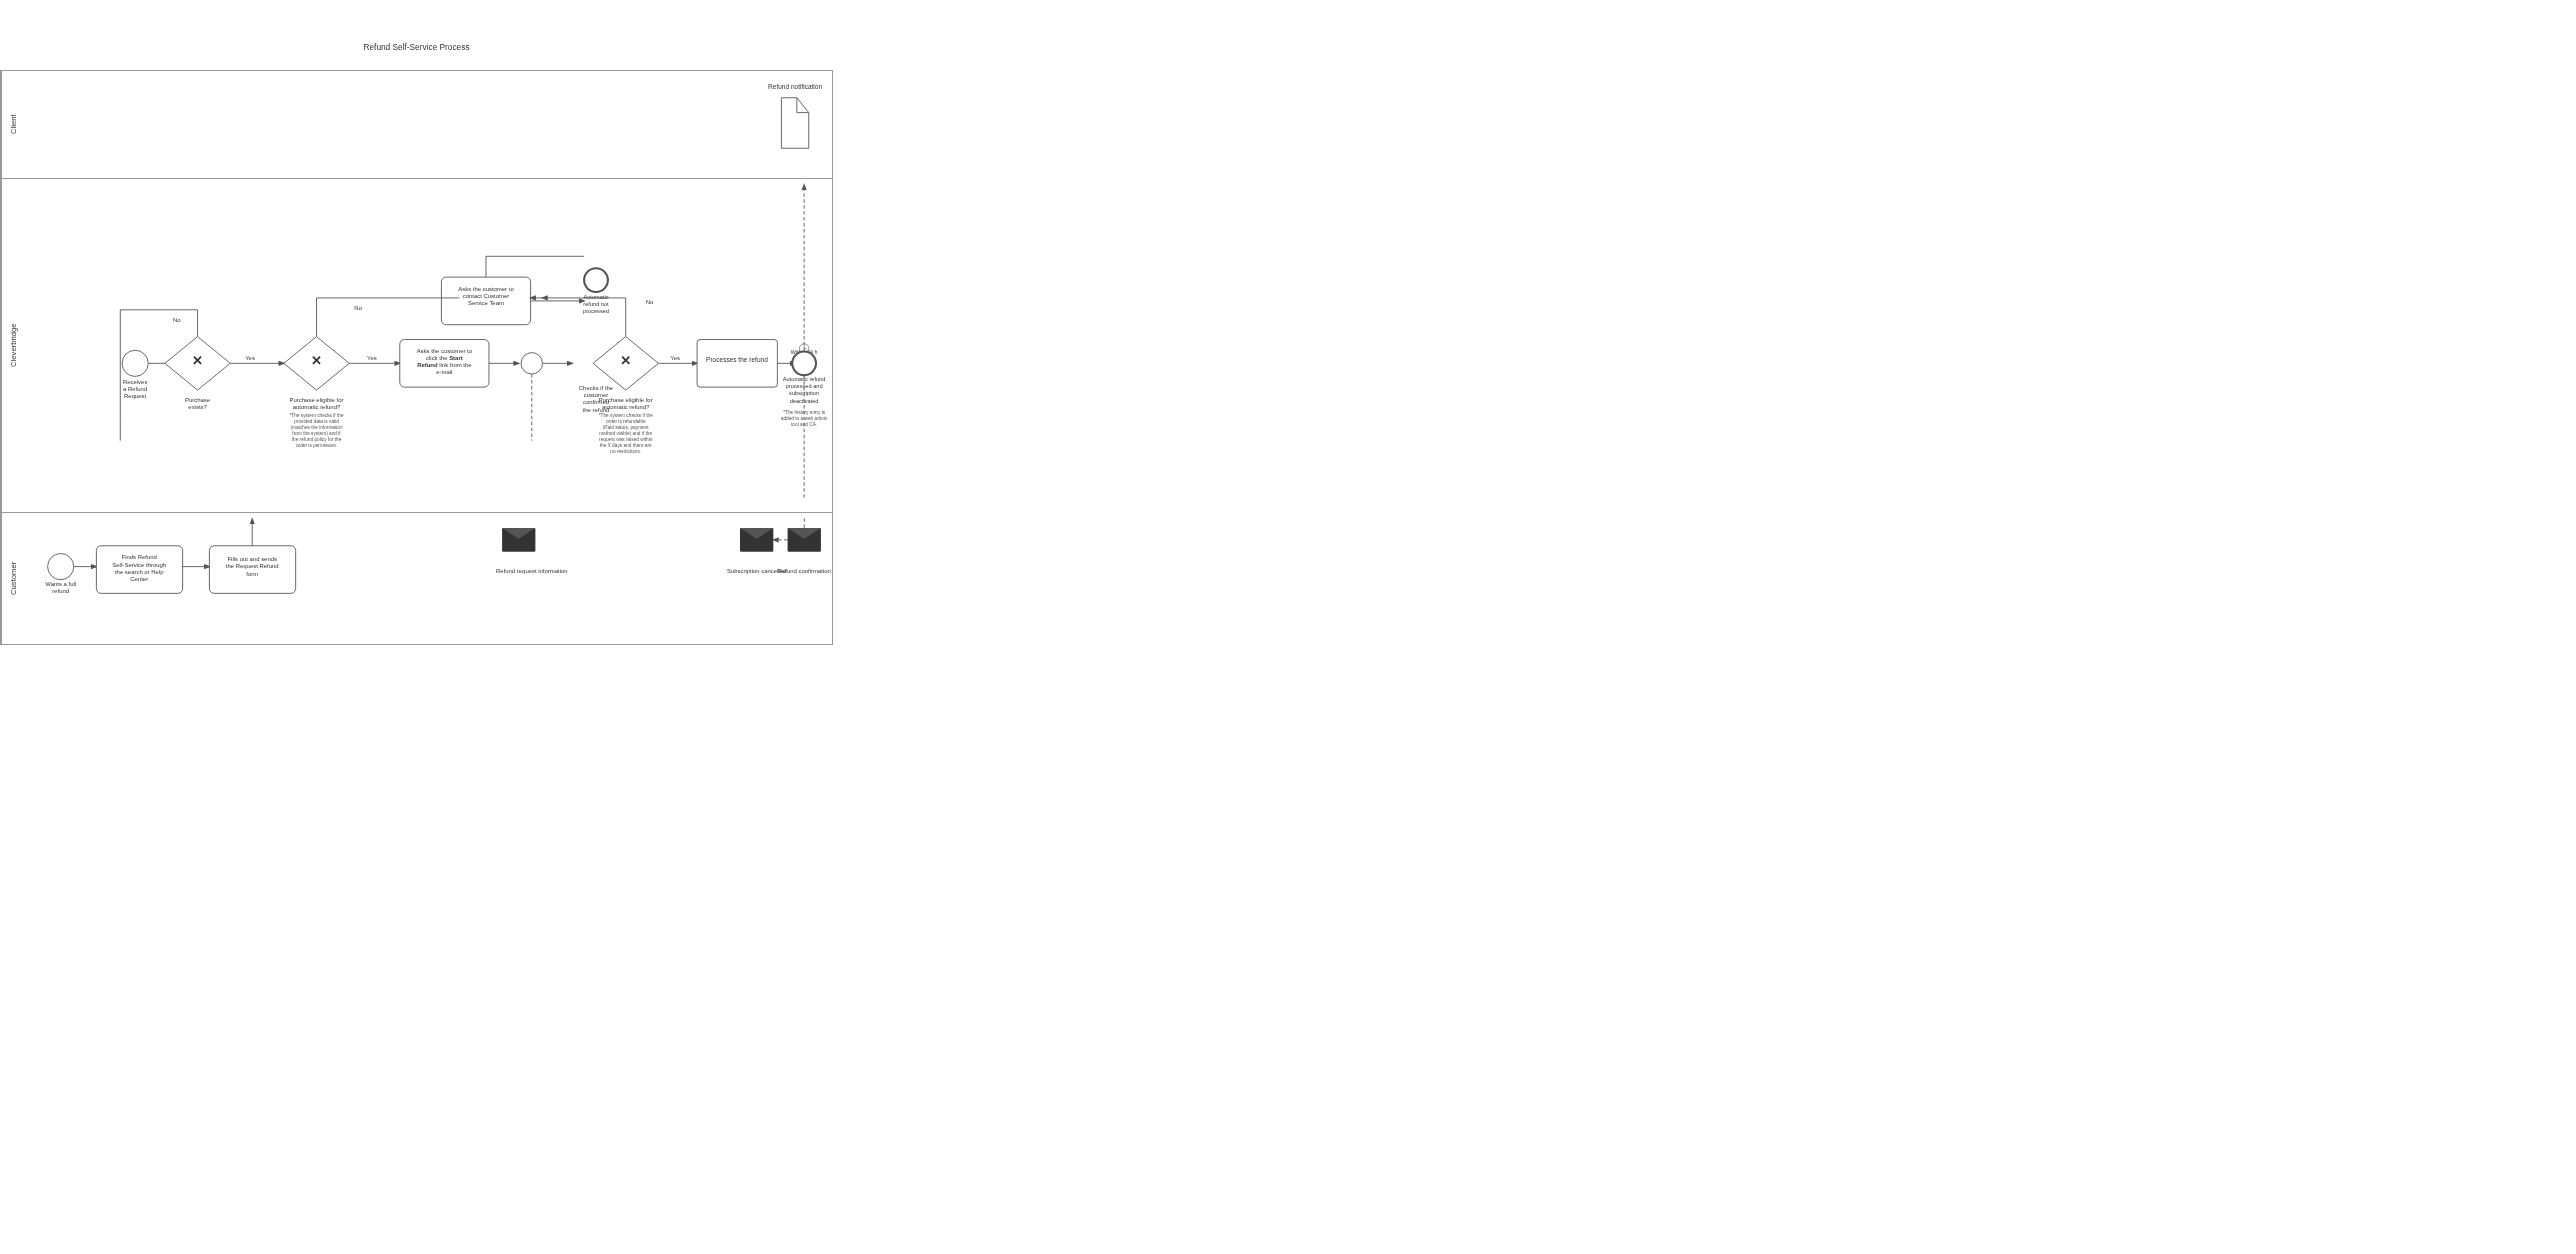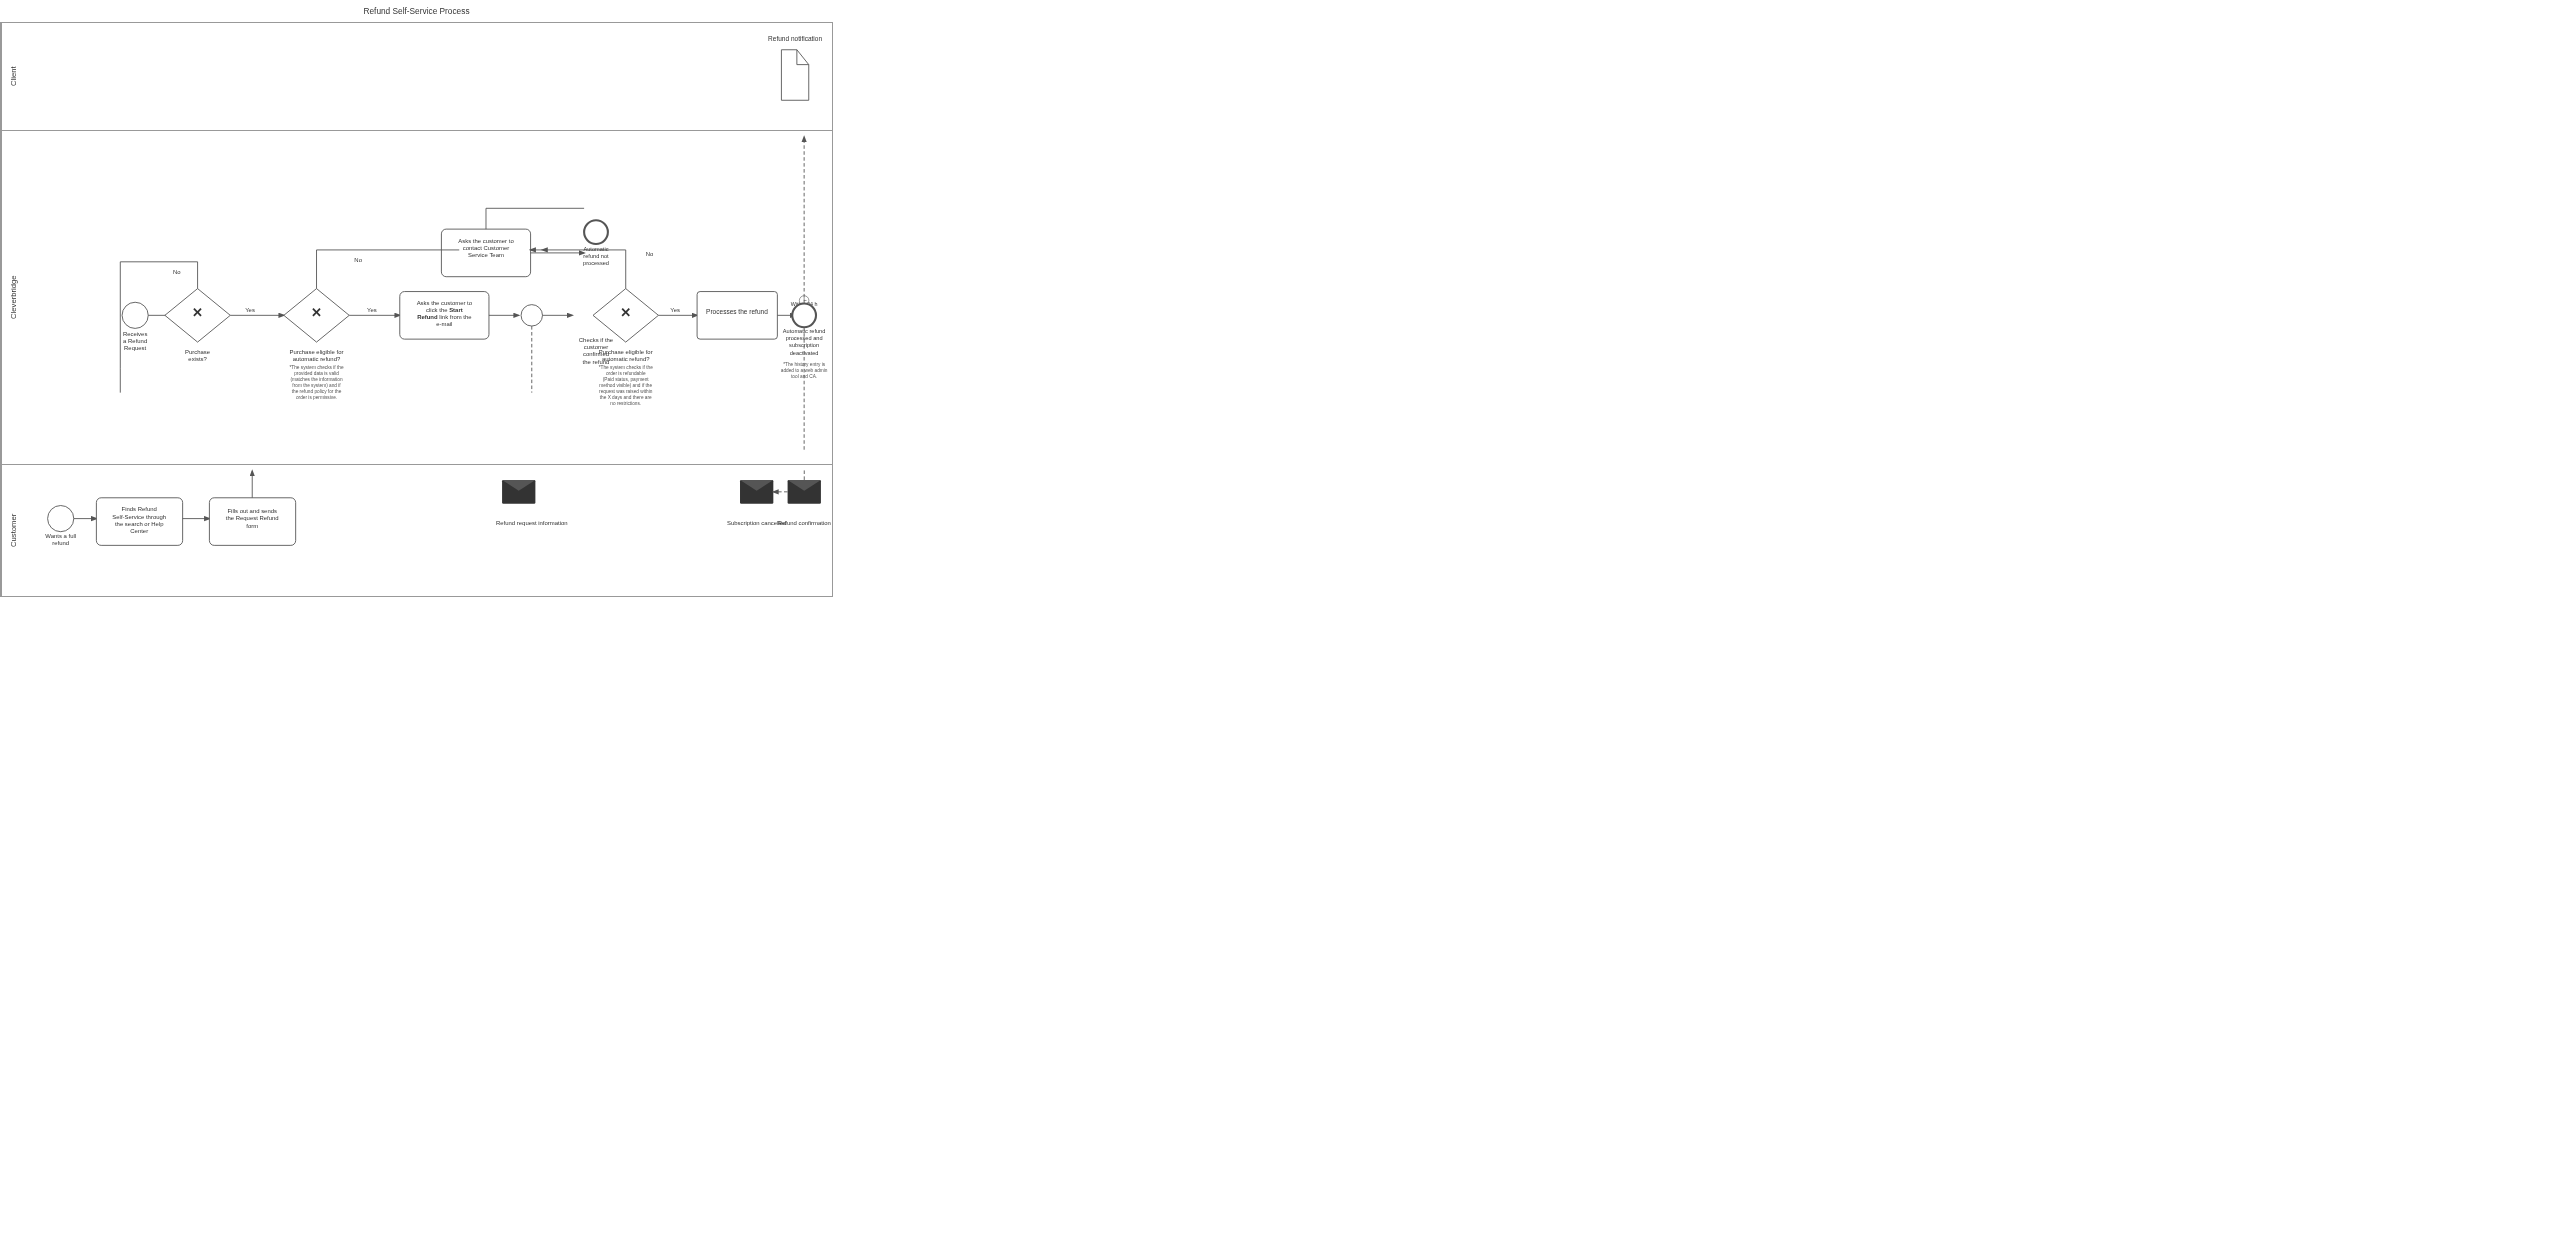--- a/index.html
+++ b/index.html
@@ -5,22 +5,23 @@
     * { box-sizing: border-box; margin: 0; padding: 0; }
     body {
       font-family: Arial, sans-serif;
       background: #fff;
       width: 833px;
       overflow-x: auto;
     }
     .diagram-title {
       text-align: center;
       font-size: 8.3px;
-      padding: 6px;
+      padding: 18px;
       color: #333;
+      margin-top: 24px;
     }
     .swim-lane-container {
       border: 0.6px solid #999;
       width: 100%;
     }
     .swim-lane {
       display: flex;
       border-bottom: 0.6px solid #999;
     }
     .swim-lane:last-child {

